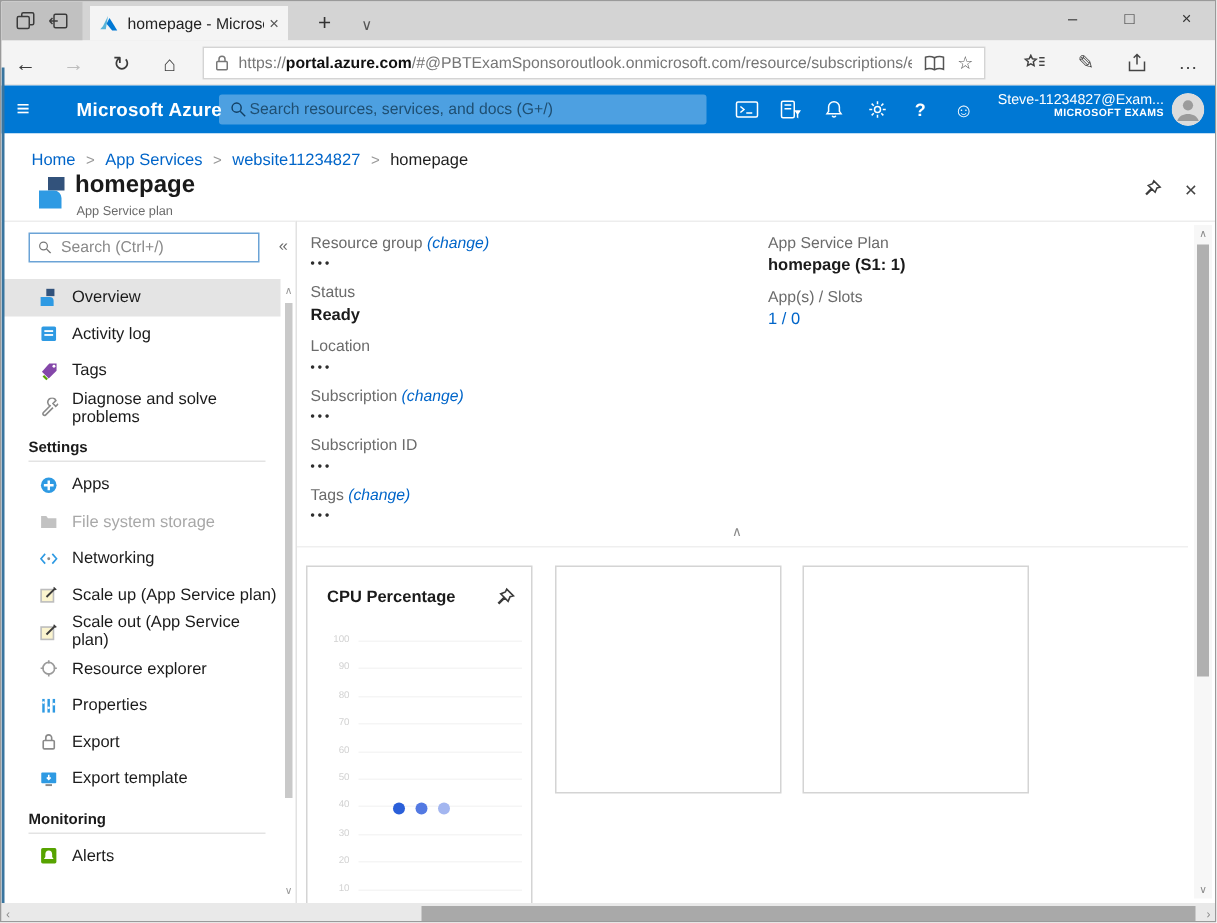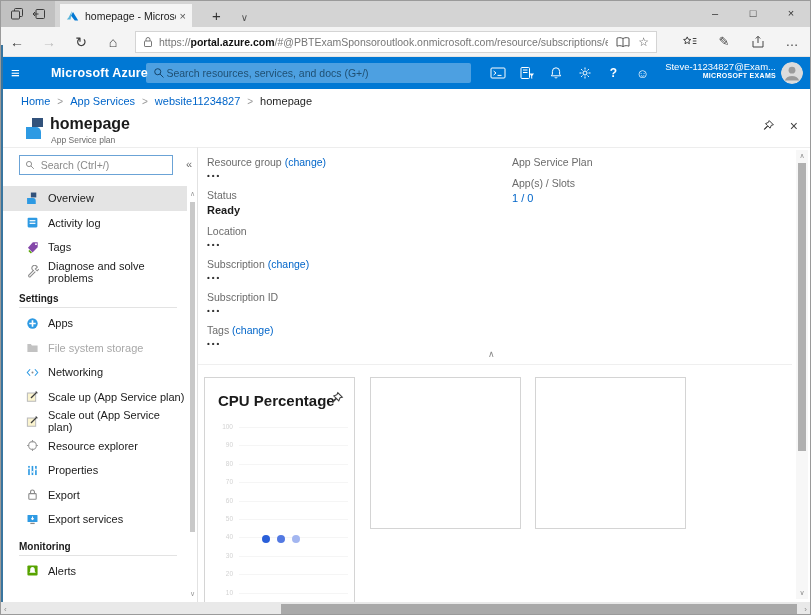--- a/index.html
+++ b/index.html
@@ -36,21 +36,21 @@
   .az-search{position:absolute;left:145px;top:6px;width:325px;height:20px;background:rgba(255,255,255,.3);border-radius:2px;display:flex;align-items:center;padding:0 7px;box-sizing:border-box;}
   .az-search input{background:transparent;border:0;outline:0;font-size:10.5px;color:#0b2e4f;width:100%;font-family:"Liberation Sans",sans-serif;}
   .az-search input::placeholder{color:#17415f;opacity:.85;}
   .az-icons{position:absolute;left:482px;top:0;display:flex;height:32px;align-items:center;}
   .az-ic{width:29px;display:flex;justify-content:center;align-items:center;font-size:12px;}
   .account{position:absolute;right:34px;top:4px;text-align:right;line-height:1.2;}
   .acct-name{font-size:9.5px;}
   .acct-org{font-size:7px;font-weight:700;letter-spacing:.3px;}
   .avatar{position:absolute;right:7px;top:5px;width:22px;height:22px;border-radius:50%;overflow:hidden;}
   
-  .breadcrumb{position:absolute;top:88px;left:0;right:0;height:24px;background:#fff;display:flex;align-items:center;padding-left:20px;font-size:11px;}
+  .breadcrumb{position:absolute;top:88px;left:0;right:0;height:24px;background:#fff;display:flex;align-items:flex-end;padding-left:20px;font-size:11px;}
   .crumb{color:#0065c9;}
   .crumb.current{color:#1f1f1f;}
   .crumb-sep{color:#9a9a9a;margin:0 7px;font-size:10px;}
   .bladeheader{position:absolute;top:112px;left:0;right:0;height:34px;background:#fff;}
   .blade-icon{position:absolute;left:22px;top:3px;width:24px;height:24px;}
   .blade-title{position:absolute;left:49px;top:2px;font-size:16px;font-weight:700;color:#1a1a1a;}
   .blade-sub{position:absolute;left:50px;top:22px;font-size:8.5px;color:#6a6a6a;}
   .blade-actions{position:absolute;right:12px;top:6px;display:flex;gap:15px;align-items:center;}
   .blade-x{font-size:14px;color:#444;line-height:1;}
   
@@ -70,33 +70,33 @@
   .sb-up{position:absolute;right:2px;top:42px;font-size:7px;color:#999;}
   .sb-down{position:absolute;right:2px;bottom:4px;font-size:7px;color:#999;}
   .sb-thumb{position:absolute;right:2px;top:54px;width:5px;height:330px;background:#c9c9c9;}
   .main{flex:1;position:relative;border-top:1px solid #ededed;background:#fff;box-sizing:border-box;}
   
   .ess{position:absolute;top:8px;}
   .ess.left{left:9px;width:295px;}
   .ess.right{left:314px;width:280px;}
   .ess-row{margin-bottom:9px;}
   .ess-label{font-size:10.5px;color:#6b6b6b;}
-  .ess-change{color:#0065c9;}
+  .ess-change{color:#0065c9;font-style:italic;}
   .ess-value{font-size:11px;color:#1b1b1b;margin-top:3px;}
   .ess-value.strong{font-weight:700;}
   .ess-value.linkval{color:#0065c9;}
   .ess-value.dots{font-size:8px;letter-spacing:2px;font-weight:700;color:#2d2d2d;}
   .ess-collapse{position:absolute;left:290px;top:201px;color:#8a8a8a;font-size:9px;}
   .ess-divider{position:absolute;left:0;right:18px;top:216px;height:1px;background:#efefef;}
   
   .tile{position:absolute;background:#fff;border:1px solid #d4d4d4;box-sizing:border-box;}
   #tile-cpu{left:6px;top:229px;width:151px;height:250px;}
   #tile-2{left:172px;top:229px;width:151px;height:152px;}
   #tile-3{left:337px;top:229px;width:151px;height:152px;}
-  .tile-title{position:absolute;left:13px;top:14px;font-size:15px;font-weight:700;color:#1b1b1b;}
+  .tile-title{position:absolute;left:13px;top:14px;font-size:11px;font-weight:700;color:#1b1b1b;}
   .tile-pin{position:absolute;right:10px;top:13px;width:15px;height:15px;}
   .plot{position:absolute;left:0;top:44px;right:0;bottom:0;overflow:hidden;}
   .tick{position:absolute;left:2px;width:26px;text-align:right;font-size:6.5px;color:#d2d2d2;}
   .grid{position:absolute;left:34px;right:6px;height:1px;background:#f5f5f5;}
   .dot{position:absolute;width:8px;height:8px;border-radius:50%;}
   
   .vscroll{position:absolute;top:2px;right:2px;width:12px;height:449px;background:#f7f7f7;}
   .v-arrow{position:absolute;left:0;width:12px;text-align:center;font-size:7px;color:#8a8a8a;}
   .v-thumb{position:absolute;left:2px;top:13px;width:8px;height:288px;background:#b0b0b0;}
   .hscroll{position:absolute;left:0;right:0;top:601px;height:14px;background:#e9e9e9;}
@@ -397,21 +397,21 @@
             <span class="nav-label">Export</span>
           </div>
           <div class="nav-item">
             <span class="nav-icon">
               <svg viewBox="0 0 12 12">
                 <rect x="1.4" y="1.8" width="9.2" height="6.6" rx=".6" fill="#2e9ae3"></rect>
                 <path d="M6 3.2v2.6M4.8 4.9L6 6.1l1.2-1.2" stroke="#fff" fill="none"></path>
                 <rect x="4" y="9" width="4" height="1.2" fill="#8a8a8a"></rect>
               </svg>
             </span>
-            <span class="nav-label">Export services</span>
+            <span class="nav-label">Export template</span>
           </div>
           <div class="nav-header">Monitoring</div>
           <div class="nav-hr"></div>
           <div class="nav-item">
             <span class="nav-icon">
               <svg viewBox="0 0 12 12">
                 <rect x="1.3" y="1.3" width="9.4" height="9.4" rx="1" fill="#57a300"></rect>
                 <path d="M6 2.8c1.3 0 2.1.9 2.1 2.2v1.8l.9 1.2H3l.9-1.2V5C3.9 3.7 4.7 2.8 6 2.8z" fill="#fff"></path>
               </svg>
             </span>
@@ -446,20 +446,21 @@
             <div class="ess-value dots">•••</div>
           </div>
           <div class="ess-row">
             <div class="ess-label">Tags <span class="ess-change">(change)</span></div>
             <div class="ess-value dots">•••</div>
           </div>
         </div>
       <div class="ess right" id="ess-right">
           <div class="ess-row">
             <div class="ess-label">App Service Plan</div>
+            <div class="ess-value strong">homepage (S1: 1)</div>
           </div>
           <div class="ess-row">
             <div class="ess-label">App(s) / Slots</div>
             <div class="ess-value linkval">1 / 0</div>
           </div>
         </div>
       <span class="ess-collapse">∧</span>
       <div class="ess-divider"></div>
 
       <div class="tile" id="tile-cpu">

